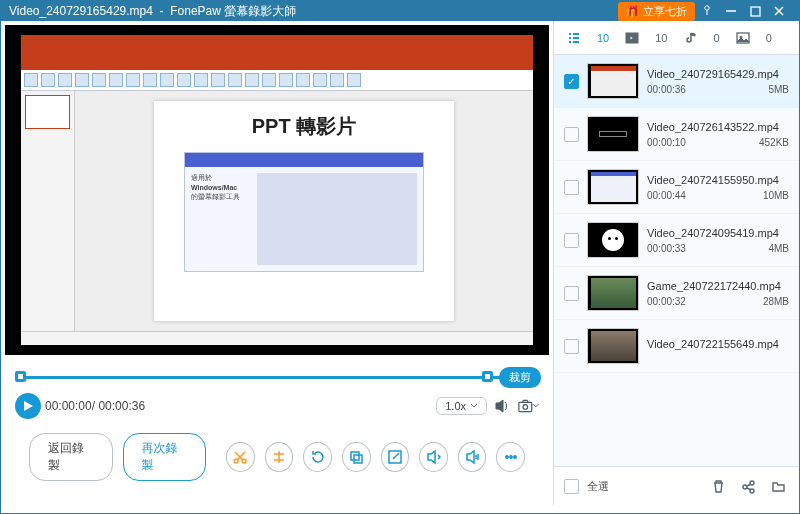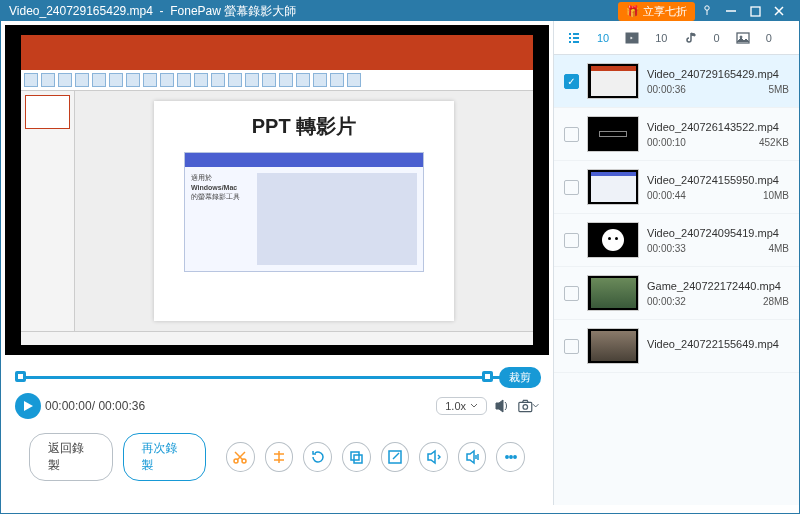--- a/index.html
+++ b/index.html
@@ -385,14 +385,37 @@
           <div class="meta">
             <div class="fname">Video_240722155649.mp4</div>
             <div class="row2">
               <span></span>
               <span></span>
             </div>
           </div>
         </div>
       </div>
 
+    <div class="right-footer">
+      <div class="chk"></div>
+      <span>全選</span>
+      <span class="spacer"></span>
+      <div class="rf-btn">
+          <svg width="15" height="15" viewBox="0 0 15 15">
+            <path d="M3 4h9M5 4V2h5v2M4 4l1 9h5l1-9"></path>
+          </svg>
+        </div>
+      <div class="rf-btn">
+          <svg width="15" height="15" viewBox="0 0 15 15">
+            <circle cx="4" cy="8" r="2"></circle>
+            <circle cx="11" cy="4" r="2"></circle>
+            <circle cx="11" cy="12" r="2"></circle>
+            <path d="M6 7l4-2M6 9l4 2"></path>
+          </svg>
+        </div>
+      <div class="rf-btn">
+          <svg width="15" height="15" viewBox="0 0 15 15">
+            <path d="M2 4h4l1 2h6v6H2z"></path>
+          </svg>
+        </div>
+    </div>
   </div>
 </div>
 
 </body></html>

